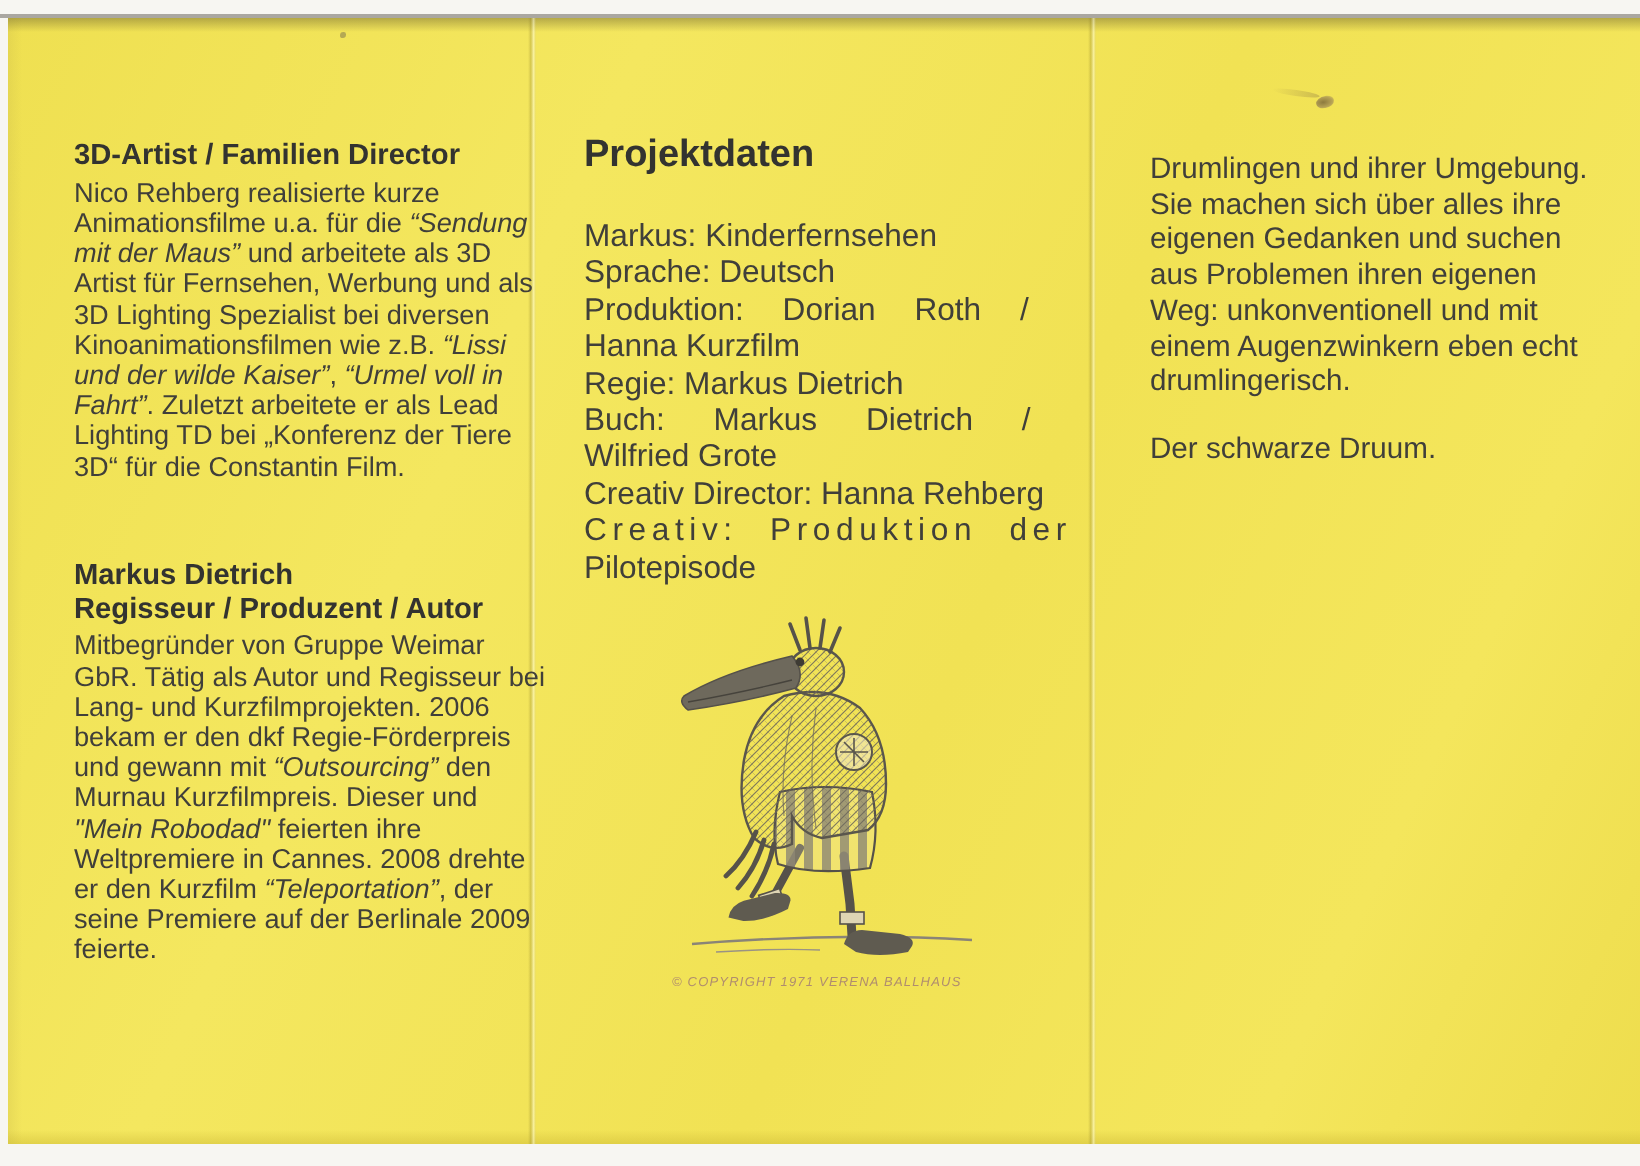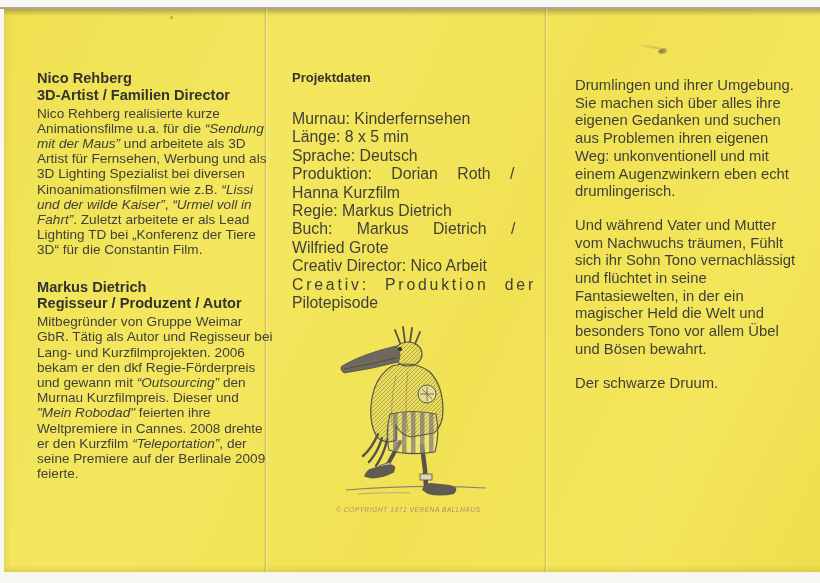--- a/index.html
+++ b/index.html
@@ -27,23 +27,23 @@
   .s1t{left:636px;top:45px;width:24px;height:3px;border-radius:50%;
       background:linear-gradient(90deg, rgba(160,140,70,0), rgba(160,140,70,.45));transform:rotate(8deg);}
   .s2{left:170px;top:16px;width:3px;height:3px;background:rgba(120,110,80,.5);}
 
   .col{position:absolute;color:#403f3a;}
   .col1{left:37px;top:70px;width:237px;font-size:13.6px;line-height:15.2px;}
   .col2{left:292px;top:68px;width:254px;font-size:15.8px;line-height:18.4px;}
   .col3{left:559px;top:61px;width:256px;font-size:14.8px;line-height:17.7px;}
 
   .h{font-weight:bold;font-size:14.6px;line-height:16.8px;color:#333330;}
-  .h2{font-weight:bold;font-size:13px;line-height:20px;color:#333330;margin:0 0 22px 0;}
+  .h2{font-weight:bold;font-size:19px;line-height:20px;color:#333330;margin:0 0 22px 0;}
   .bio{margin:2px 0 0 0;}
-  .sect2{margin-top:21px;}
+  .sect2{margin-top:39px;}
   .it{font-style:italic;}
   .pline{margin:0;}
   .js1{word-spacing:15px;}
   .js2{word-spacing:20px;}
   .js3{letter-spacing:2.8px;word-spacing:9px;}
   .col3 p{margin:16px;}
   .bird{display:block;margin:6px 0 0 38px;}
   .caption{margin:1px 0 0 44px;font-size:6.5px;letter-spacing:.6px;
            color:#b08d6e;font-style:italic;white-space:nowrap;}
 </style>
@@ -53,39 +53,37 @@
 <div class="scan">
   <div class="scan-edge"></div>
   <div class="paper"></div>
   <div class="fold fold1"></div>
   <div class="fold fold2"></div>
   <div class="speck s1t"></div>
   <div class="speck s1"></div>
   <div class="speck s2"></div>
 
   <div class="col col1">
-    <div class="h">Nico Rehberg</div>
     <div class="h">3D-Artist / Familien Director</div>
     <p class="bio"><span>Nico Rehberg realisierte kurze Animationsfilme u.a. für die </span><span class="it">“Sendung mit der Maus”</span><span> und arbeitete als 3D Artist für Fernsehen, Werbung und als 3D Lighting Spezialist bei diversen Kinoanimationsfilmen wie z.B. </span><span class="it">“Lissi und der wilde Kaiser”</span><span>, </span><span class="it">“Urmel voll in Fahrt”</span><span>. Zuletzt arbeitete er als Lead Lighting TD bei „Konferenz der Tiere 3D“ für die Constantin Film.</span></p>
     <div class="h sect2">Markus Dietrich</div>
     <div class="h">Regisseur / Produzent / Autor</div>
     <p class="bio"><span>Mitbegründer von Gruppe Weimar GbR. Tätig als Autor und Regisseur bei Lang- und Kurzfilmprojekten. 2006 bekam er den dkf Regie-Förderpreis und gewann mit </span><span class="it">“Outsourcing”</span><span> den Murnau Kurzfilmpreis. Dieser und </span><span class="it">"Mein Robodad"</span><span> feierten ihre Weltpremiere in Cannes. 2008 drehte er den Kurzfilm </span><span class="it">“Teleportation”</span><span>, der seine Premiere auf der Berlinale 2009 feierte.</span></p>
   </div>
 
   <div class="col col2">
     <div class="h2">Projektdaten</div>
-    <div class="pline">Murnau: Kinderfernsehen</div>
-    <div class="pline">Länge: 8 x 5 min</div>
+    <div class="pline">Markus: Kinderfernsehen</div>
     <div class="pline">Sprache: Deutsch</div>
     <div class="pline js1">Produktion: Dorian Roth /</div>
     <div class="pline">Hanna Kurzfilm</div>
     <div class="pline">Regie: Markus Dietrich</div>
     <div class="pline js2">Buch: Markus Dietrich /</div>
     <div class="pline">Wilfried Grote</div>
-    <div class="pline">Creativ Director: Nico Arbeit</div>
+    <div class="pline">Creativ Director: Hanna Rehberg</div>
     <div class="pline js3">Creativ: Produktion der</div>
     <div class="pline">Pilotepisode</div>
 
     <svg class="bird" width="186" height="182" viewBox="0 0 186 182" xmlns="http://www.w3.org/2000/svg">
       <defs>
         <pattern id="hatch" width="4" height="4" patternUnits="userSpaceOnUse">
           <path d="M0 4 L4 0" stroke="#6b665a" stroke-width="0.6" opacity="0.85"></path>
           <path d="M0 0 L4 4" stroke="#6b665a" stroke-width="0.4" opacity="0.35"></path>
         </pattern>
         <pattern id="stripes" width="9" height="9" patternUnits="userSpaceOnUse">
@@ -123,16 +121,15 @@
       <path d="M66,28 Q32,36 12,48 Q9,51 14,55 Q42,51 68,44 Q73,36 66,28 z" fill="#6e695c" stroke="#55514a" stroke-width="0.8"></path>
       <path d="M14,51 Q42,46 66,40" stroke="#46433c" stroke-width="0.7" fill="none"></path>
 
       <circle cx="70" cy="31" r="2.2" fill="#3e3b34"></circle>
     </svg>
     <div class="caption">© COPYRIGHT 1971  VERENA BALLHAUS</div>
   </div>
 
   <div class="col col3">
     <p>Drumlingen und ihrer Umgebung. Sie machen sich über alles ihre eigenen Gedanken und suchen aus Problemen ihren eigenen Weg: unkonventionell und mit einem Augenzwinkern eben echt drumlingerisch.</p>
-    <p>Und während Vater und Mutter vom Nachwuchs träumen, Fühlt sich ihr Sohn Tono vernachlässigt und flüchtet in seine Fantasiewelten, in der ein magischer Held die Welt und besonders Tono vor allem Übel und Bösen bewahrt.</p>
     <p>Der schwarze Druum.</p>
   </div>
 </div>
 
 </body></html>

